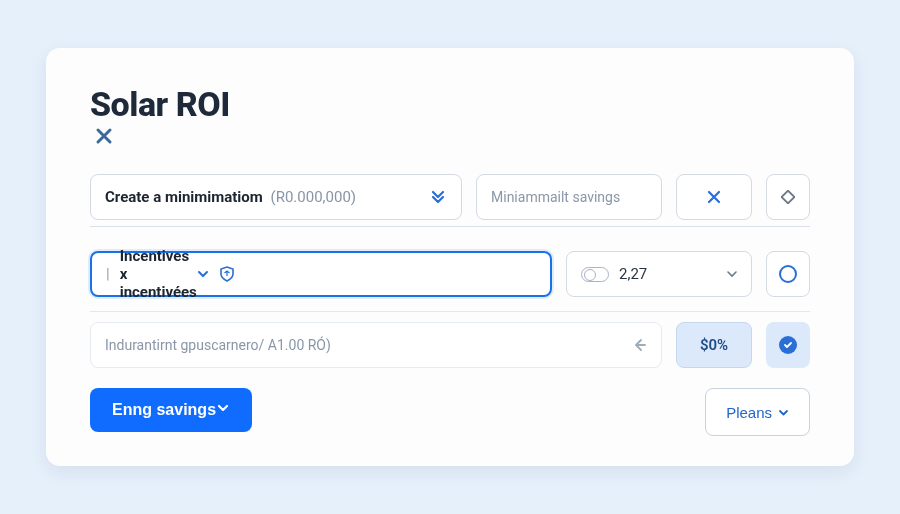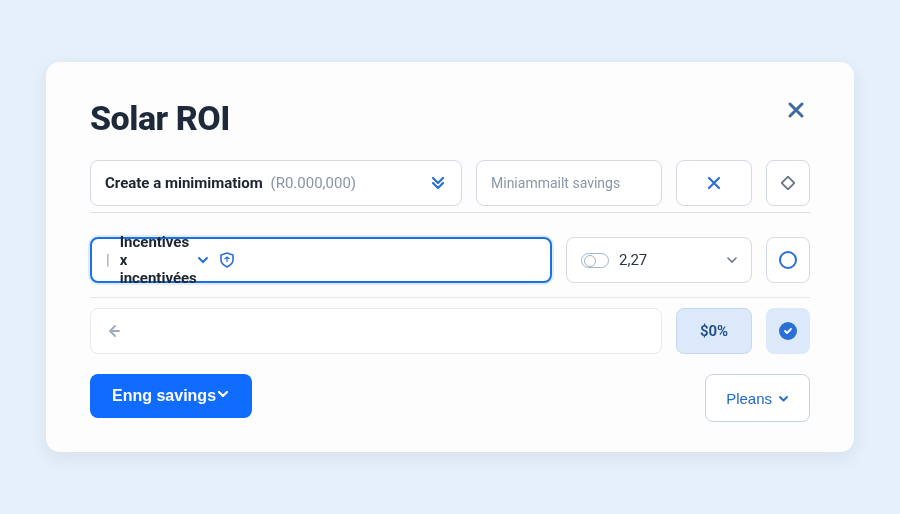--- a/index.html
+++ b/index.html
@@ -22,20 +22,21 @@
       border-radius: 14px;
       box-shadow: 0 6px 18px rgba(20,40,80,0.08);
       padding: 36px 44px 30px 44px;
       position: relative;
     }
     .header {
       display: flex;
       justify-content: space-between;
       align-items: flex-start;
       margin-bottom: 22px;
+      flex-direction: column;
     }
     .title {
       font-size: 34px;
       font-weight: 800;
       color: #1e2a3a;
       letter-spacing: -0.5px;
     }
     .close-btn {
       width: 28px;
       height: 28px;
@@ -231,20 +232,21 @@
       </div>
     </div>
     <div class="cell tiny">
       <span class="circle-open"></span>
     </div>
   </div>
 
   <div class="row row-line-top">
     <div class="cell main" style="border-color:#e6ebf1;">
       <div class="flex-spread">
+        <span class="subtle">Indurantirnt gpuscarnero/ A1.00 RÓ)</span>
         <span class="icon-slot light">
           <svg width="16" height="16" viewBox="0 0 16 16">
               <path d="M10 3 L5 8 L10 13 M5 8 H14" stroke="currentColor" stroke-width="1.8" fill="none" stroke-linecap="round" stroke-linejoin="round"></path>
             </svg>
         </span>
       </div>
     </div>
     <div class="cell small highlight">
       <span>$0%</span>
     </div>

